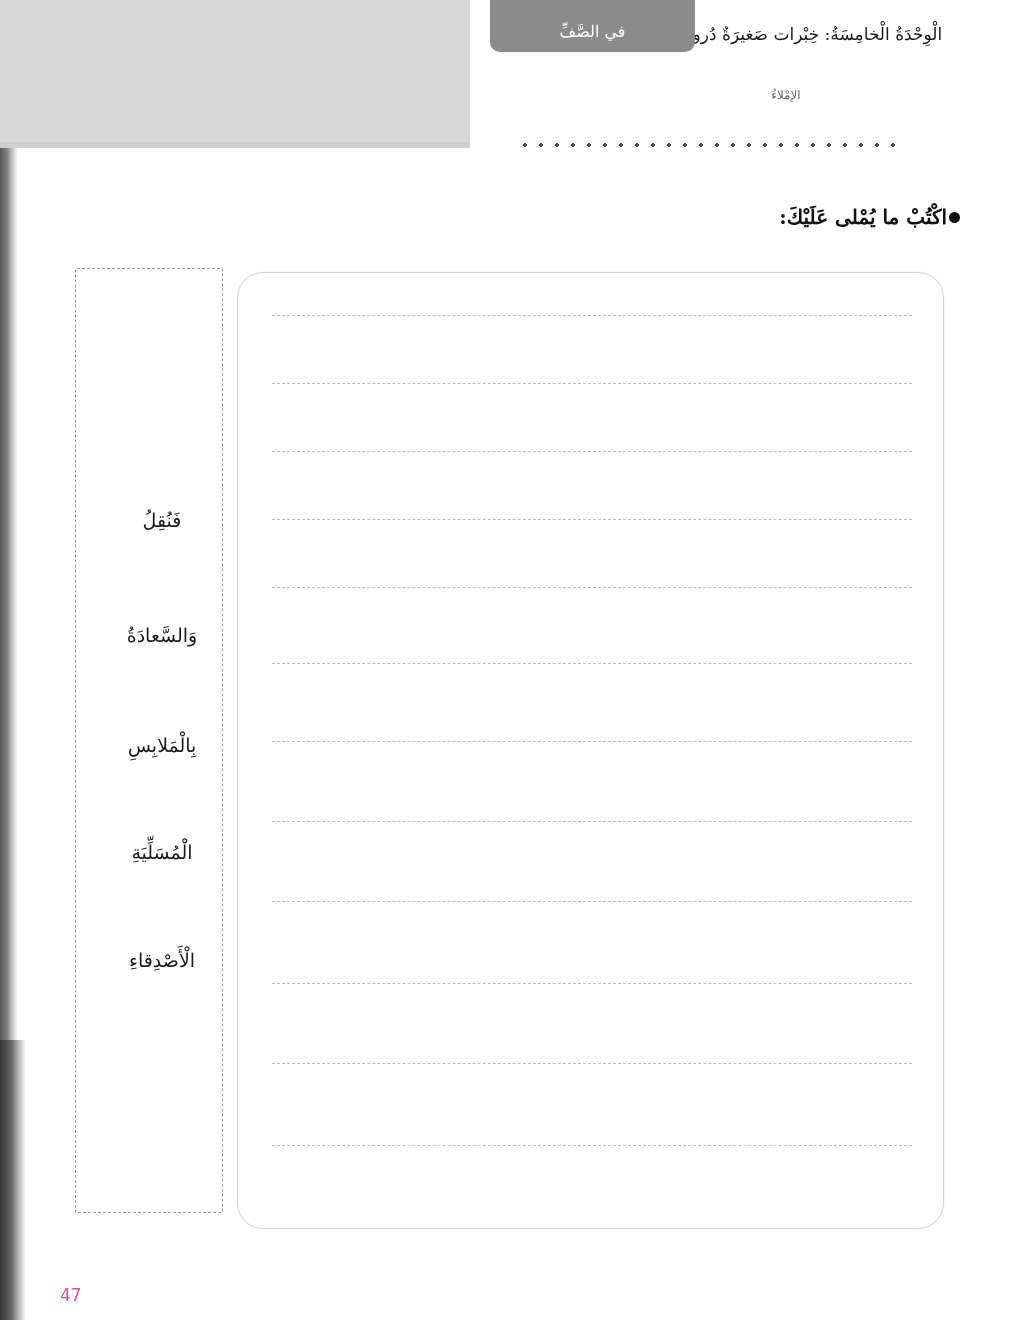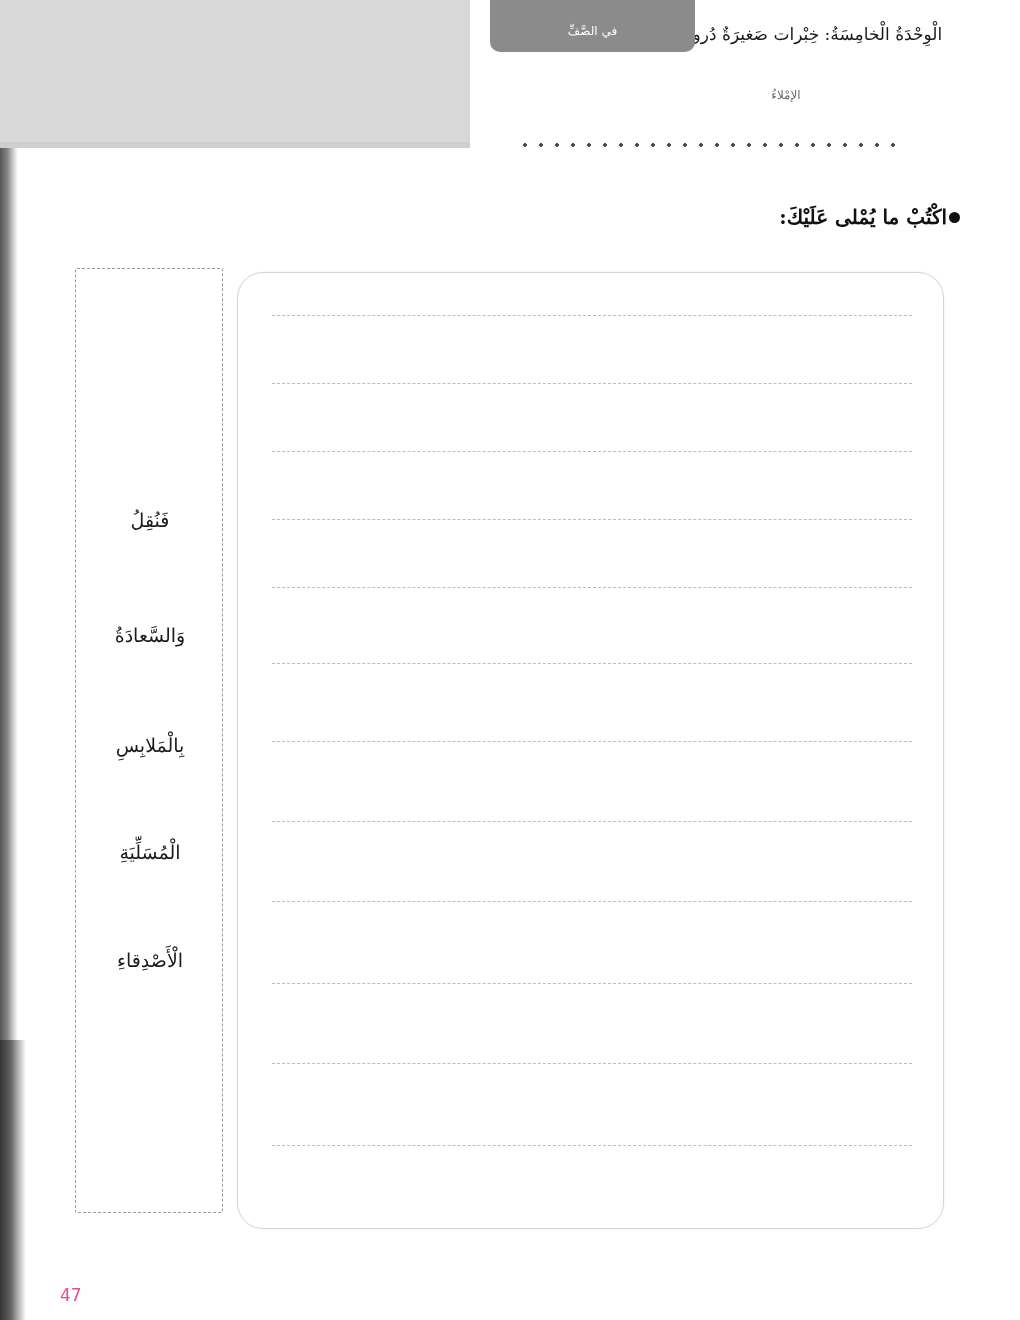--- a/index.html
+++ b/index.html
@@ -92,21 +92,21 @@
     border-bottom-left-radius: 10px;
     border-bottom-right-radius: 10px;
   }
   .grade-tab span {
     position: absolute;
     inset: 0;
     display: flex;
     align-items: center;
     justify-content: center;
     font-family: "DejaVu Serif", "Liberation Serif", serif;
-    font-size: 12px;
+    font-size: 16px;
     color: #ffffff;
     padding-top: 10px;
     box-sizing: border-box;
   }
 
   
   .lesson-title {
     position: absolute;
     right: 80px;
     top: 78px;
@@ -160,21 +160,21 @@
     left: 75px;
     top: 268px;
     width: 148px;
     height: 945px;
     border: 1px dashed #9a9a9a;
     border-radius: 2px;
     box-sizing: border-box;
   }
   .word-bank .word {
     position: absolute;
-    left: 0;
+    left: 12px;
     width: 148px;
     text-align: center;
     font-family: "DejaVu Serif", "Liberation Serif", serif;
     font-size: 19px;
     color: #1b1b1b;
     direction: rtl;
   }
 
   
   .sheet {

